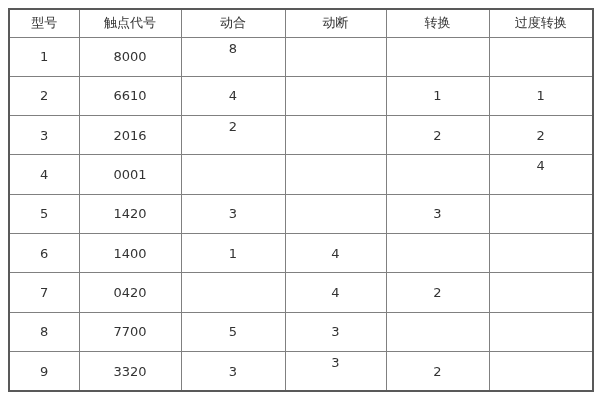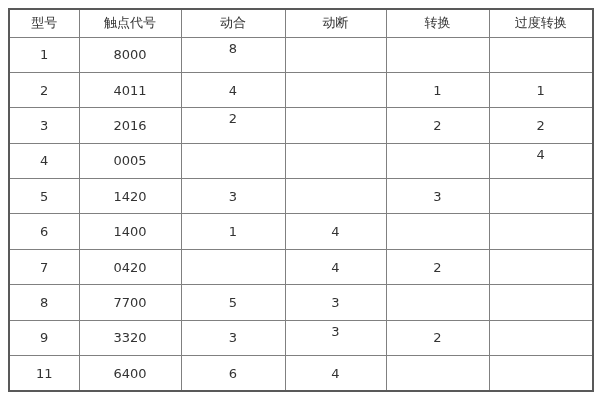--- a/index.html
+++ b/index.html
@@ -78,37 +78,37 @@
         <tr>
           <td>1</td>
           <td>8000</td>
           <td class="raised">8</td>
           <td></td>
           <td></td>
           <td></td>
         </tr>
         <tr>
           <td>2</td>
-          <td>4011</td>
+          <td>6610</td>
           <td>4</td>
           <td></td>
           <td>1</td>
           <td>1</td>
         </tr>
         <tr>
           <td>3</td>
           <td>2016</td>
           <td class="raised">2</td>
           <td></td>
           <td>2</td>
           <td>2</td>
         </tr>
         <tr>
           <td>4</td>
-          <td>0005</td>
+          <td>0001</td>
           <td></td>
           <td></td>
           <td></td>
           <td class="raised">4</td>
         </tr>
         <tr>
           <td>5</td>
           <td>1420</td>
           <td>3</td>
           <td></td>
@@ -140,23 +140,15 @@
           <td></td>
         </tr>
         <tr>
           <td>9</td>
           <td>3320</td>
           <td>3</td>
           <td class="raised">3</td>
           <td>2</td>
           <td></td>
         </tr>
-        <tr>
-          <td>11</td>
-          <td>6400</td>
-          <td>6</td>
-          <td>4</td>
-          <td></td>
-          <td></td>
-        </tr>
       </tbody>
   </table>
 </div>
 
 </body></html>

